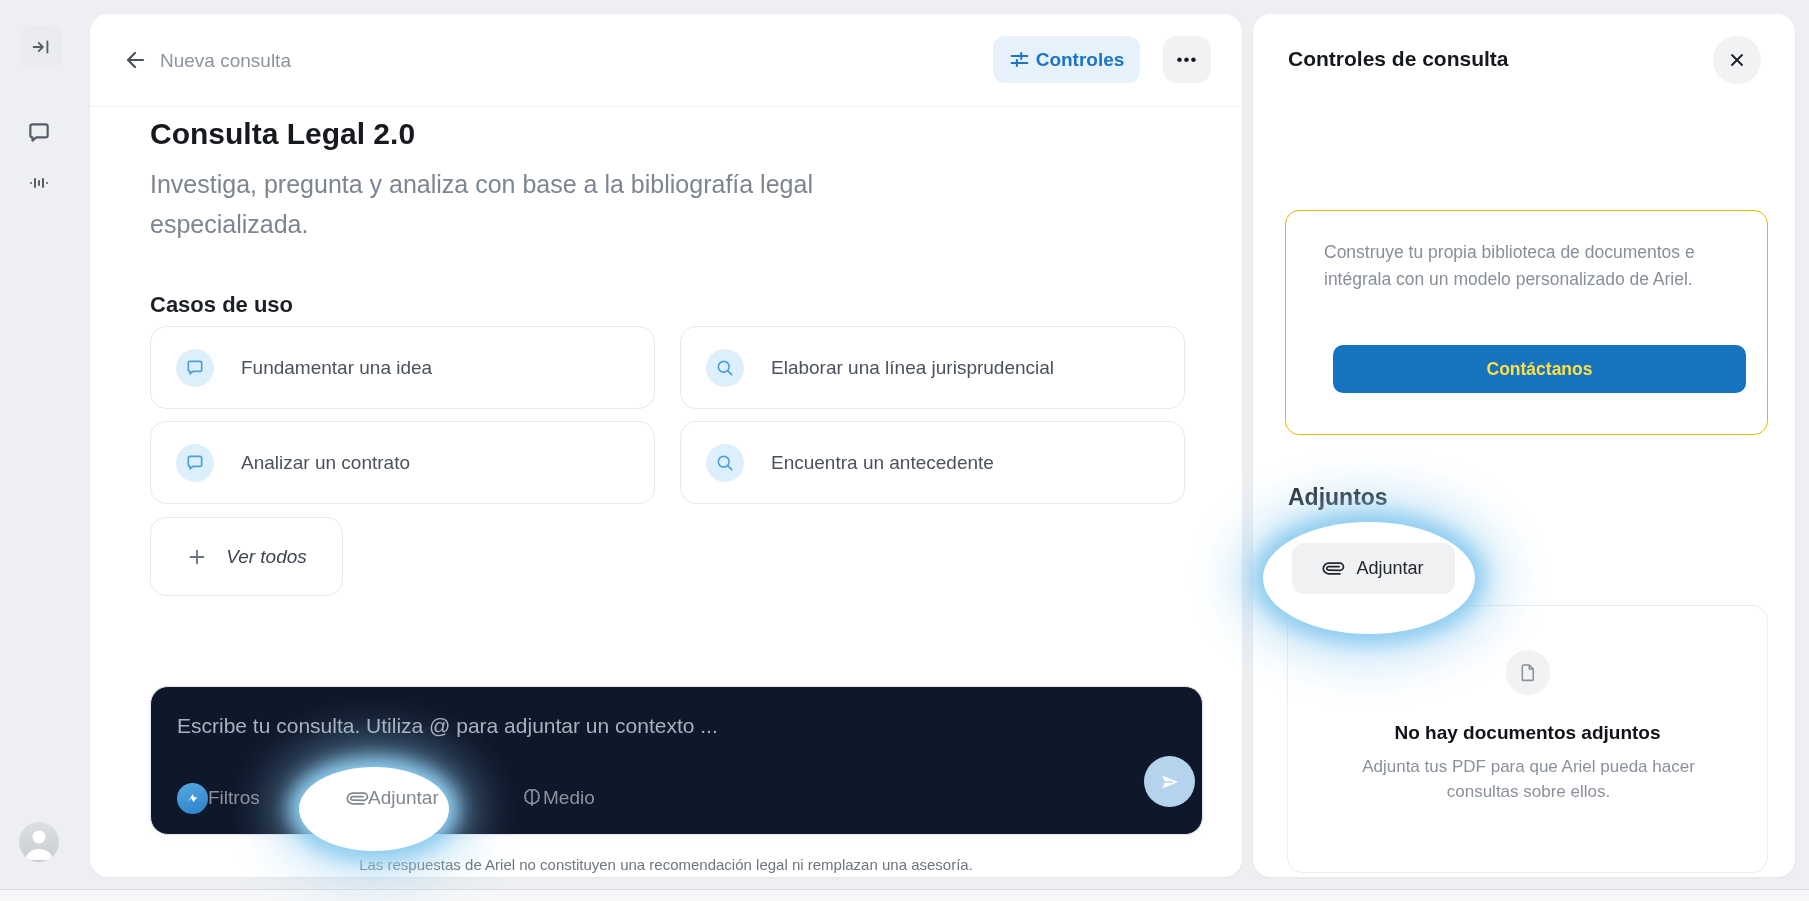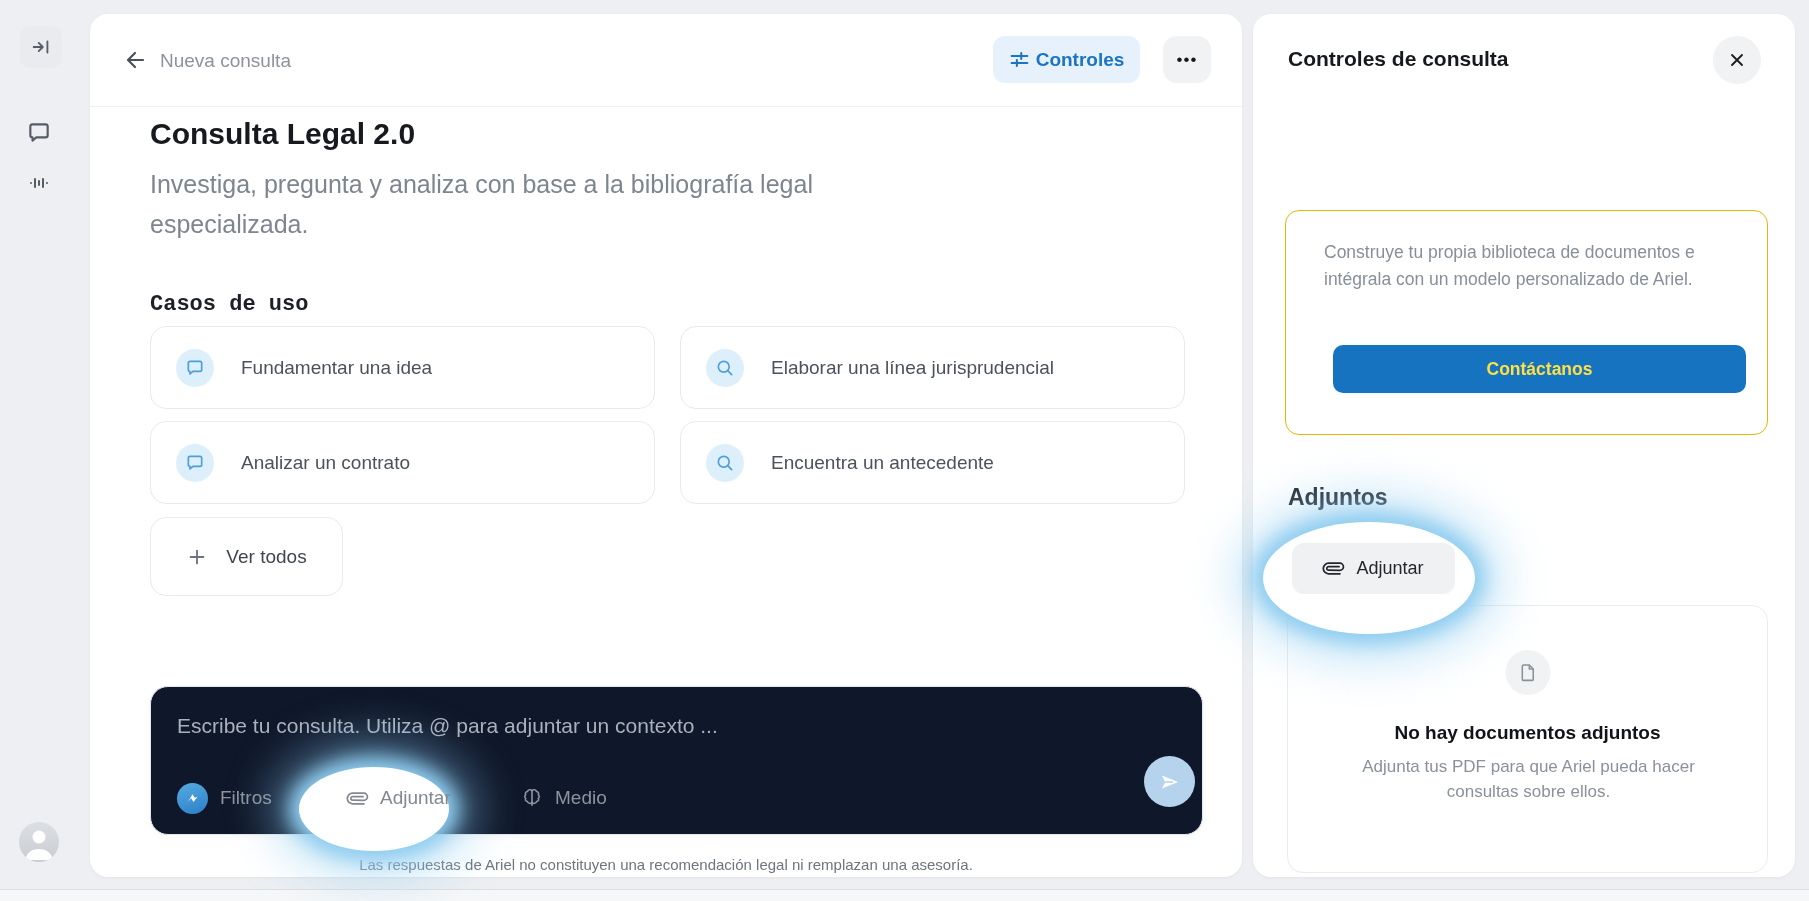--- a/index.html
+++ b/index.html
@@ -37,41 +37,41 @@
     font-size:19px; font-weight:600; font-family:inherit; display:flex; align-items:center;
     justify-content:center; gap:6px; cursor:pointer; }
   .more-btn { position:absolute; left:1073px; top:22px; width:48px; height:47px;
     background:#f0f2f4; border:none; border-radius:14px; font-size:17px; letter-spacing:1px;
     color:#16181b; cursor:pointer; line-height:1; }
   .main-divider { position:absolute; left:0; top:92px; width:100%; height:1px; background:#eef0f2; }
 
   .hero-title { position:absolute; left:60px; top:103px; font-size:30px; font-weight:700; color:#16191d; }
   .hero-sub { position:absolute; left:60px; top:150px; width:680px; font-size:25px; line-height:40px; color:#7d858f; }
 
-  .cases-heading { position:absolute; left:60px; top:278px; font-size:22px; font-weight:600; color:#1c2026;font-family:Liberation Mono, monospace; }
+  .cases-heading { position:absolute; left:60px; top:278px; font-size:22px; font-weight:600; color:#1c2026; }
   .case-card { position:absolute; width:505px; height:83px; border:1px solid #e8eaec; border-radius:16px;
     background:#fff; display:flex; align-items:center; padding-left:25px; gap:27px; cursor:pointer; }
   .case-icon { width:38px; height:38px; border-radius:50%; background:#ddeffb;
     display:flex; align-items:center; justify-content:center; color:#4ba0da; flex:none; }
   .case-label { font-size:19px; color:#4b525b; }
   .card-0 { left:60px;  top:312px; }
   .card-1 { left:590px; top:312px; }
   .card-2 { left:60px;  top:407px; }
   .card-3 { left:590px; top:407px; }
   .view-all { position:absolute; left:60px; top:503px; width:193px; height:79px;
     border:1px solid #e8eaec; border-radius:16px; background:#fff; display:flex; align-items:center;
-    justify-content:center; gap:18px; font-size:19px; color:#3f4650; cursor:pointer; font-family:inherit; }
+    justify-content:center; gap:18px; font-size:19px; color:#3f4650; cursor:pointer; font-family:inherit;font-style:italic; }
   .view-all .plus { color:#6b7280; }
 
   .composer { position:absolute; left:60px; top:672px; width:1053px; height:149px;
     border:1px solid #e4e7ea; border-radius:18px; background:#0f172a;
     box-shadow:0 2px 6px rgba(30,40,60,.04); cursor:text; }
   .composer-placeholder { position:absolute; left:26px; top:27px; font-size:21px; color:#a9b1ba; }
   .composer-row { position:absolute; left:0; bottom:0; width:100%; height:62px; }
-  .chip { position:absolute; display:flex; align-items:center; gap:12px; font-size:19px;
+  .chip { position:absolute; display:flex; align-items:center; font-size:19px;
     color:#8d939c; cursor:pointer; height:36px; }
   .chip-filters { left:26px; top:8px; }
   .chip-attach  { left:196px; top:8px; color:#82888f; z-index:3; }
   .chip-medium  { left:370px; top:8px; }
   .logo-circle { width:31px; height:31px; border-radius:50%;
     background:linear-gradient(160deg,#56abe2,#2a80c7); display:flex; align-items:center; justify-content:center; }
   .send-btn { position:absolute; left:993px; top:-16px; width:51px; height:51px; border-radius:50%;
     background:#b5d3ec; border:none; display:flex; align-items:center; justify-content:center; cursor:pointer; }
   .disclaimer { position:absolute; left:0; top:842px; width:100%; text-align:center;
     font-size:15px; color:#6e757e; }

